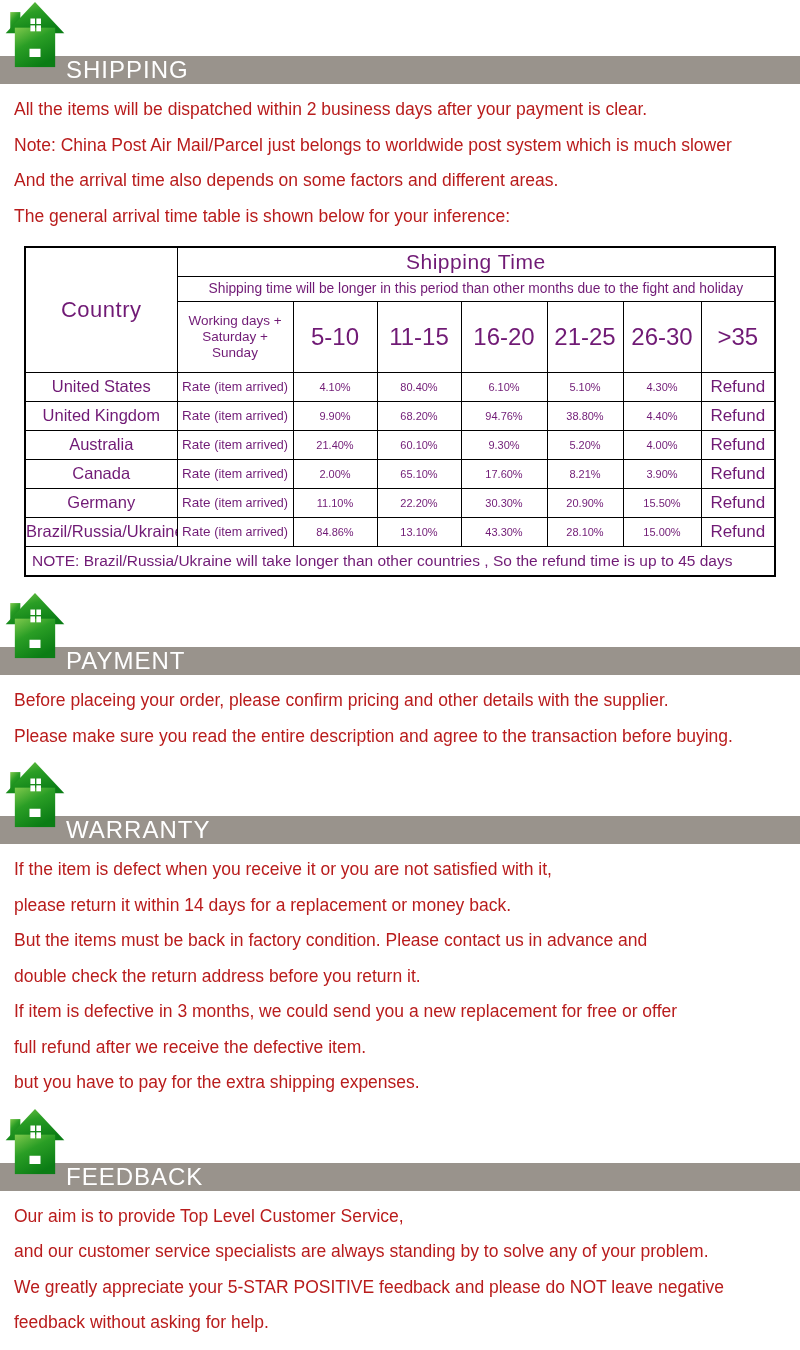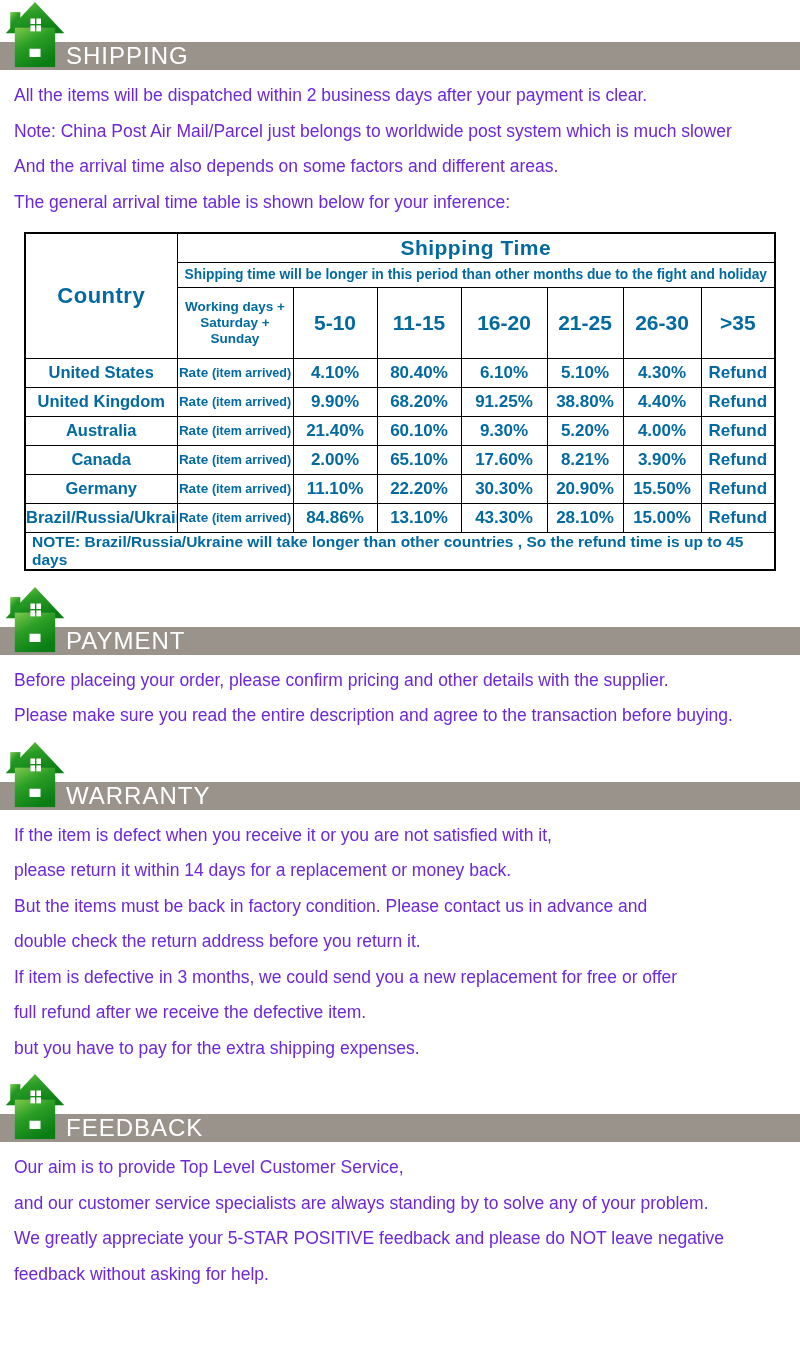--- a/index.html
+++ b/index.html
@@ -7,21 +7,21 @@
   body {
     width: 800px;
     height: 1350px;
     background: #ffffff;
     font-family: "Liberation Sans", sans-serif;
     color: #1d1d1d;
     overflow: hidden;
   }
 
   
-  .sec-header { position: relative; height: 70px; }
+  .sec-header { position: relative; height: 84px; }
   .banner {
     position: absolute; left: 0; right: 0; bottom: 0;
     height: 28px;
     background: #99938c;
     display: flex; align-items: center;
     padding-left: 66px;
   }
   .banner .banner-label {
     color: #ffffff;
     font-size: 24px;
@@ -30,57 +30,56 @@
     font-weight: 400;
   }
   .house { position: absolute; left: 4px; top: 2px; width: 62px; height: 66px; }
 
   
   .para { margin: 8px 0 0 14px; }
   .para p {
     margin: 0;
     font-size: 17.5px;
     line-height: 35.5px;
-    color: #6d28d9;
+    color: #b91c1c;
     white-space: nowrap;
   }
 
   
   table.ship-table {
     border-collapse: collapse;
     table-layout: fixed;
     width: 750px;
     margin: 12px 0 0 24px;
     border: 2px solid #000;
   }
   .ship-table td {
     border: 1px solid #000;
     text-align: center;
     vertical-align: middle;
     padding: 0;
     overflow: hidden;
-    color: #0369a1;
-    font-weight: bold;
+    color: #701a75;
   }
   tr.r-title      { height: 29px; }
   tr.r-subtitle   { height: 25px; }
   tr.r-ranges     { height: 71px; }
   tr.r-data       { height: 29px; padding-left: 14px; }
   tr.r-note       { height: 30px; }
 
   td.c-country-hdr   { font-size: 22px; letter-spacing: 0.5px; }
   td.c-title         { font-size: 21px; letter-spacing: 0.5px; }
   td.c-subtitle      { font-size: 13.8px; }
   td.c-wd            { font-size: 13.5px; line-height: 16px; }
   .wd-line           { display: block; }
-  td.c-range         { font-size: 21px; }
+  td.c-range         { font-size: 24px; }
   td.c-country       { font-size: 16.5px; }
   td.c-rate          { font-size: 13.5px; }
   td.c-rate .rnote   { font-size: 12.5px; }
-  td.c-val           { font-size: 17px; }
+  td.c-val           { font-size: 11px; }
   td.c-refund        { font-size: 17px; }
   td.c-note          { font-size: 15.5px; text-align: left; padding-left: 6px; }
 
   .mt14 { margin-top: 14px; }
   .mt6  { margin-top: 6px; }
 </style>
 </head>
 <body>
 
 <svg width="0" height="0" style="position:absolute" aria-hidden="true">
@@ -159,21 +158,21 @@
       <td class="c-val">6.10%</td>
       <td class="c-val">5.10%</td>
       <td class="c-val">4.30%</td>
       <td class="c-refund">Refund</td>
     </tr>
     <tr class="r-data">
       <td class="c-country">United Kingdom</td>
       <td class="c-rate"><span>Rate</span> <span class="rnote">(item arrived)</span></td>
       <td class="c-val">9.90%</td>
       <td class="c-val">68.20%</td>
-      <td class="c-val">91.25%</td>
+      <td class="c-val">94.76%</td>
       <td class="c-val">38.80%</td>
       <td class="c-val">4.40%</td>
       <td class="c-refund">Refund</td>
     </tr>
     <tr class="r-data">
       <td class="c-country">Australia</td>
       <td class="c-rate"><span>Rate</span> <span class="rnote">(item arrived)</span></td>
       <td class="c-val">21.40%</td>
       <td class="c-val">60.10%</td>
       <td class="c-val">9.30%</td>

